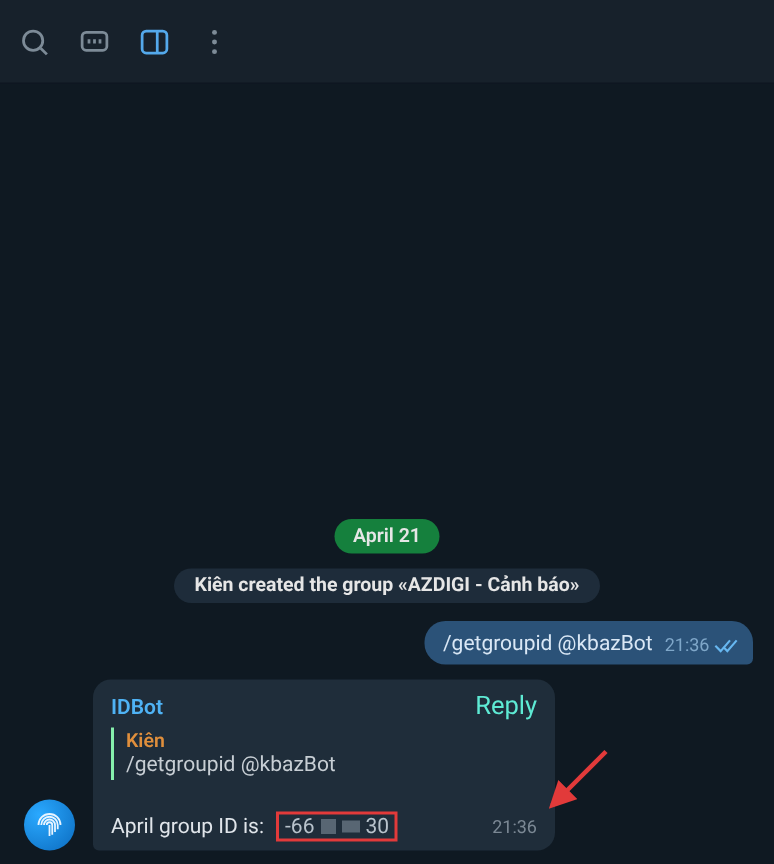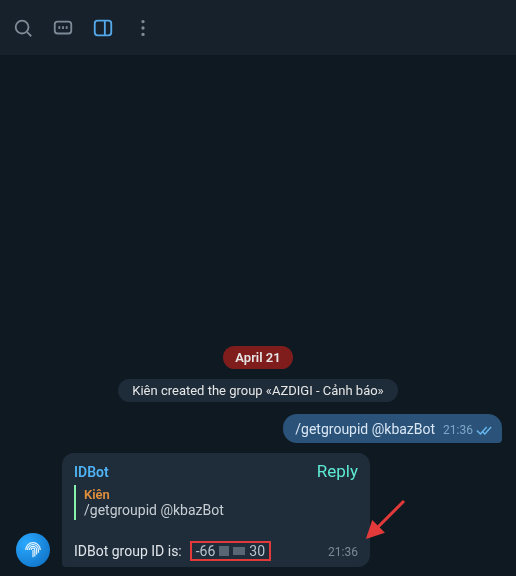--- a/index.html
+++ b/index.html
@@ -31,33 +31,33 @@
   .chat-area {
     position: absolute;
     top: 56px;
     left: 0;
     right: 0;
     bottom: 0;
     padding: 10px;
   }
   .date-chip-row { display: flex; justify-content: center; margin-top: 280px; margin-bottom: 10px; }
   .date-chip {
-    background: #7f1d1d;
+    background: #15803d;
     color: #e6e6e6;
     font-size: 13px;
     font-weight: 600;
     padding: 4px 12px;
     border-radius: 12px;
   }
   .sys-row { display: flex; justify-content: center; margin-bottom: 12px; }
   .sys-chip {
     background: #1e2c3a;
     color: #e6e6e6;
     font-size: 13px;
-    font-weight: 400;
+    font-weight: 700;
     padding: 4px 14px;
     border-radius: 12px;
   }
   
   .out-row { display: flex; justify-content: flex-end; margin-bottom: 10px; padding-right: 4px; }
   .out-bubble {
     background: #2b5278;
     border-radius: 14px 14px 4px 14px;
     padding: 7px 10px 6px 12px;
     max-width: 250px;
@@ -193,21 +193,21 @@
     <div class="in-bubble">
       <div class="sender-row">
         <span class="sender">IDBot</span>
         <span class="reply-link">Reply</span>
       </div>
       <div class="quote">
         <div class="quote-name">Kiên</div>
         <div class="quote-text">/getgroupid @kbazBot</div>
       </div>
       <div class="msg-line">
-        <span class="msg-text">IDBot group ID is:</span>
+        <span class="msg-text">April group ID is:</span>
         <span class="groupid-box">
           <span class="gid-part">-66</span>
           <span class="gid-ob"></span>
           <span class="gid-ob2"></span>
           <span class="gid-part">30</span>
         </span>
         <span class="in-time">21:36</span>
       </div>
       <svg class="arrow" viewBox="0 0 50 50">
         <defs>

